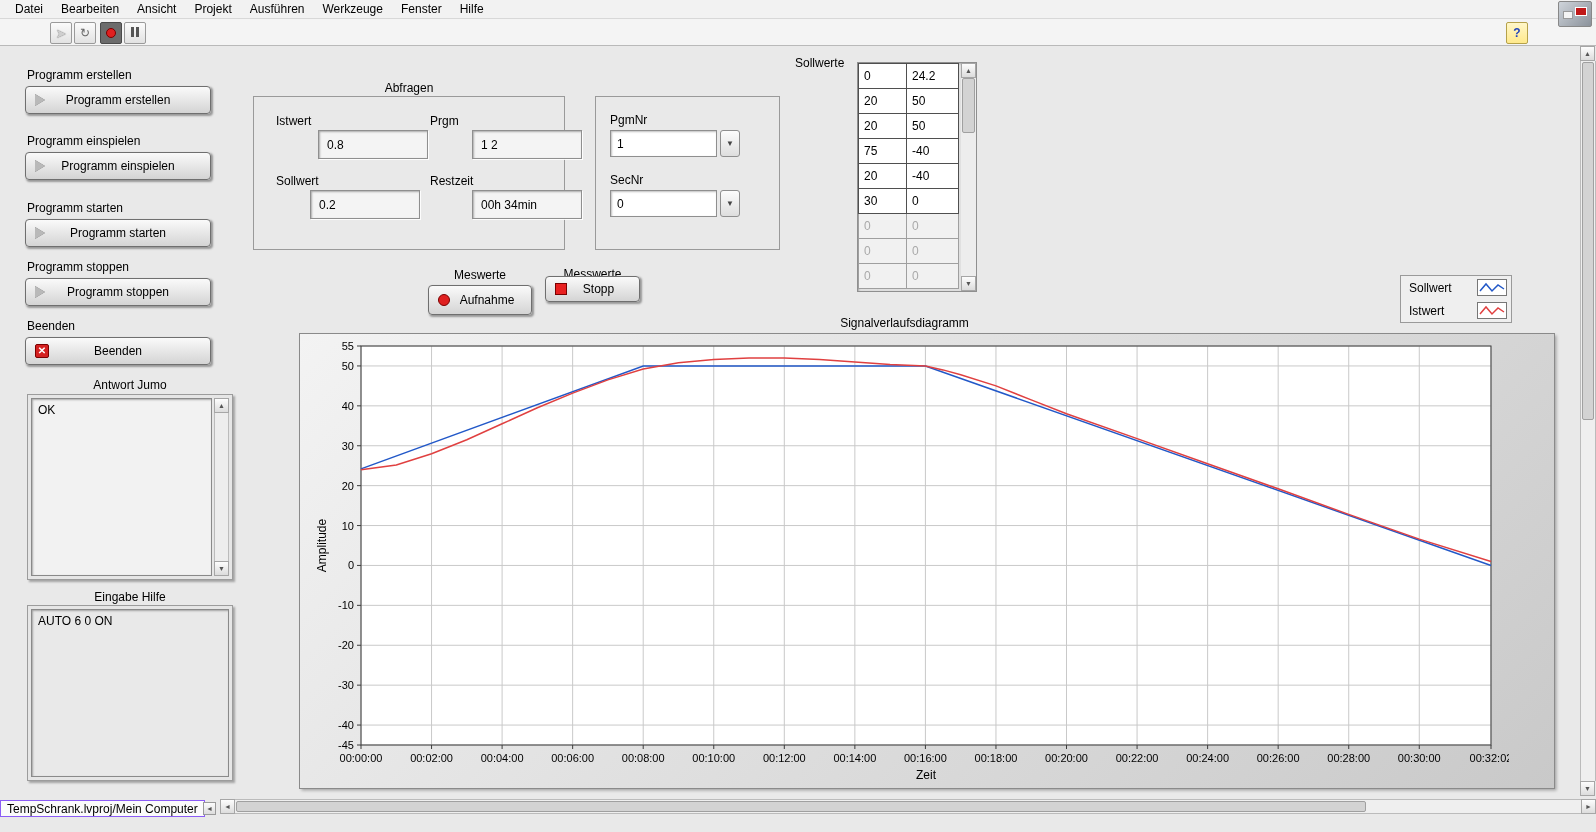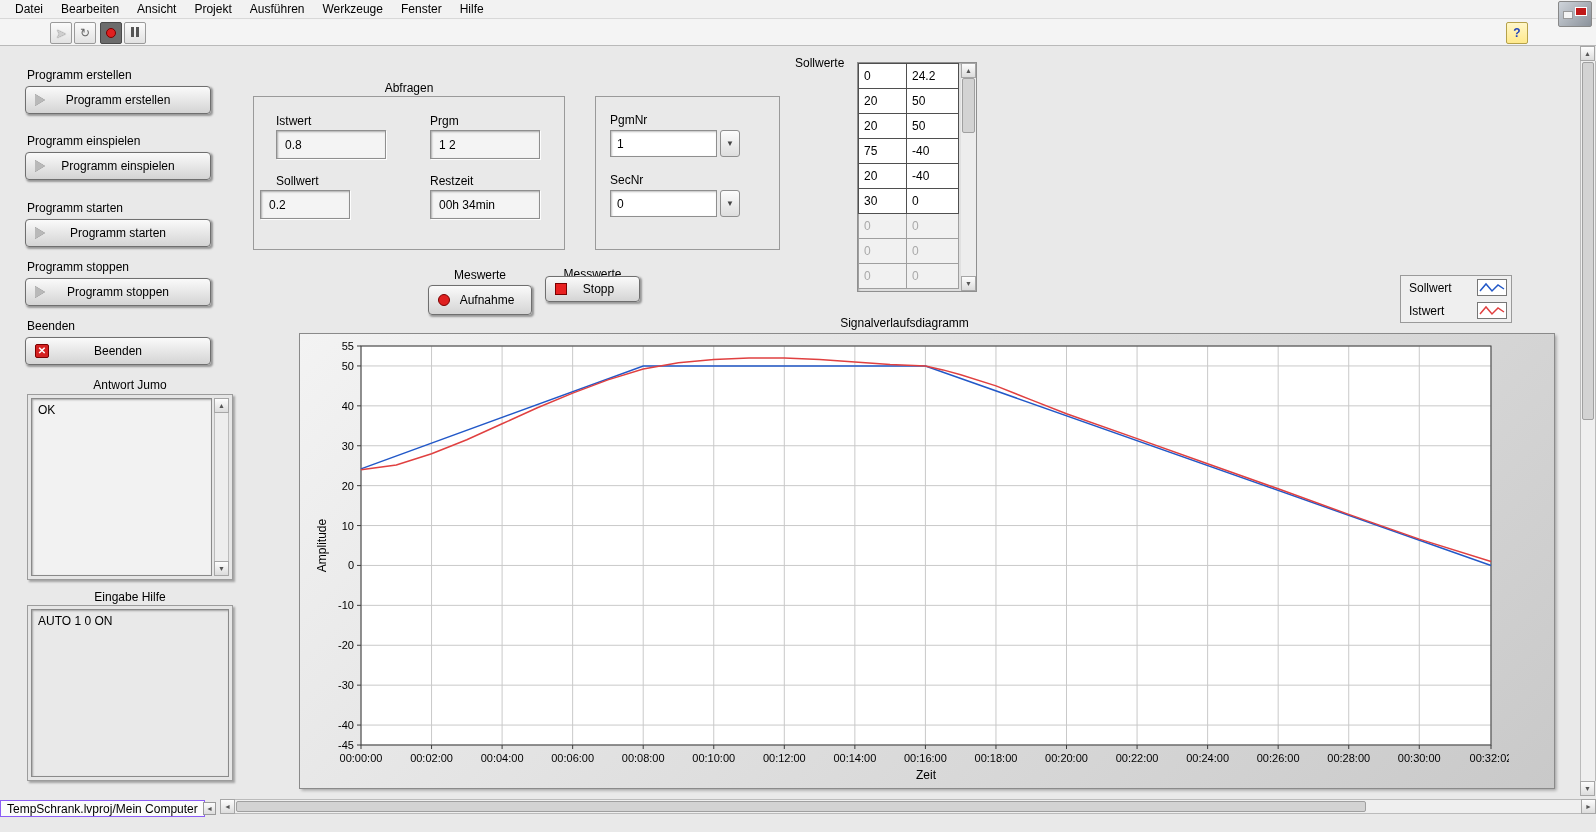--- a/index.html
+++ b/index.html
@@ -22,21 +22,21 @@
 
   
   .label { position:absolute; color:#000; white-space:nowrap; }
   .centered { text-align:center; }
   .lv-button { position:absolute; border:1px solid #6f6f6f; border-radius:4px; background:linear-gradient(#fafafa,#e9e9e9 45%,#d4d4d4); box-shadow:1.5px 1.5px 2px rgba(0,0,0,0.35); display:flex; align-items:center; justify-content:center; font-size:12px; cursor:default; }
   .lv-button .btn-icon { position:absolute; left:9px; }
   .play-icon { width:0; height:0; border-top:6px solid transparent; border-bottom:6px solid transparent; border-left:10px solid #b9b9b9; filter:drop-shadow(0 0 0.5px #666); }
   .x-icon { width:14px; height:14px; background:#d42020; border:1px solid #7a0000; border-radius:2px; color:#fff; font-size:10px; font-weight:bold; line-height:12px; text-align:center; }
   .rec-icon { width:12px; height:12px; border-radius:50%; background:#e02020; border:1px solid #7a0000; }
   .stop-icon { width:12px; height:12px; background:#e82020; border:1px solid #7a0000; }
-  .lv-field { position:absolute; background:#f4f4f4; border:1px solid #8f8f8f; box-shadow:inset 1px 1px 2px rgba(0,0,0,0.3), 1px 1px 0 rgba(255,255,255,0.9); display:flex; align-items:center; padding-left:8px; }
+  .lv-field { position:absolute; background:#f4f4f4; border:1px solid #8f8f8f; box-shadow:inset 1px 1px 2px rgba(0,0,0,0.3), 1px 1px 0 rgba(255,255,255,0.9); display:flex; align-items:center; padding-left:8px;margin-left:42px; }
   .group-box { position:absolute; border:1px solid #9a9a9a; }
   .combo { position:absolute; display:flex; }
   .combo .combo-field { flex:1; background:#fff; border:1px solid #8f8f8f; box-shadow:inset 1px 1px 2px rgba(0,0,0,0.25); display:flex; align-items:center; padding-left:6px; }
   .combo .combo-btn { width:20px; margin-left:3px; border:1px solid #8f8f8f; border-radius:3px; background:linear-gradient(#fcfcfc,#dedede); display:flex; align-items:center; justify-content:center; font-size:8px; color:#444; }
 
   
   .sb-btn { width:15px; height:15px; display:flex; align-items:center; justify-content:center; font-size:7px; color:#555; background:linear-gradient(#fdfdfd,#dcdcdc); border:1px solid #a6a6a6; }
   .sb-thumb { background:#d3d3d3; border:1px solid #a0a0a0; border-radius:2px; }
 
   
@@ -151,38 +151,38 @@
     <div class="string-inner" style="right:20px;">OK</div>
     <div class="vsb">
       <div class="sb-btn">▲</div>
       <div class="mid"></div>
       <div class="sb-btn">▼</div>
     </div>
   </div>
 
   <div class="label centered" style="left:27px; top:590px; width:206px;">Eingabe Hilfe</div>
   <div class="string-box" style="left:27px; top:605px; width:206px; height:176px;">
-    <div class="string-inner" style="background:#e9e9e9;">AUTO 1 0 ON</div>
+    <div class="string-inner" style="background:#e9e9e9;">AUTO 6 0 ON</div>
   </div>
 
   <div class="label centered" style="left:253px; top:81px; width:312px;">Abfragen</div>
   <div class="group-box" style="left:253px; top:96px; width:312px; height:154px;"></div>
 
   <div class="label" style="left:276px; top:114px;">Istwert</div>
   <div class="lv-field" style="left:276px; top:130px; width:110px; height:29px;">
       <span>0.8</span>
     </div>
 
   <div class="label" style="left:430px; top:114px;">Prgm</div>
   <div class="lv-field" style="left:430px; top:130px; width:110px; height:29px;">
       <span>1 2</span>
     </div>
 
   <div class="label" style="left:276px; top:174px;">Sollwert</div>
-  <div class="lv-field" style="left:260px; top:190px; width:90px; height:29px;">
+  <div class="lv-field" style="left:268px; top:190px; width:110px; height:29px;">
       <span>0.2</span>
     </div>
 
   <div class="label" style="left:430px; top:174px;">Restzeit</div>
   <div class="lv-field" style="left:430px; top:190px; width:110px; height:29px;">
       <span>00h 34min</span>
     </div>
 
   <div class="group-box" style="left:595px; top:96px; width:185px; height:154px;"></div>
 

